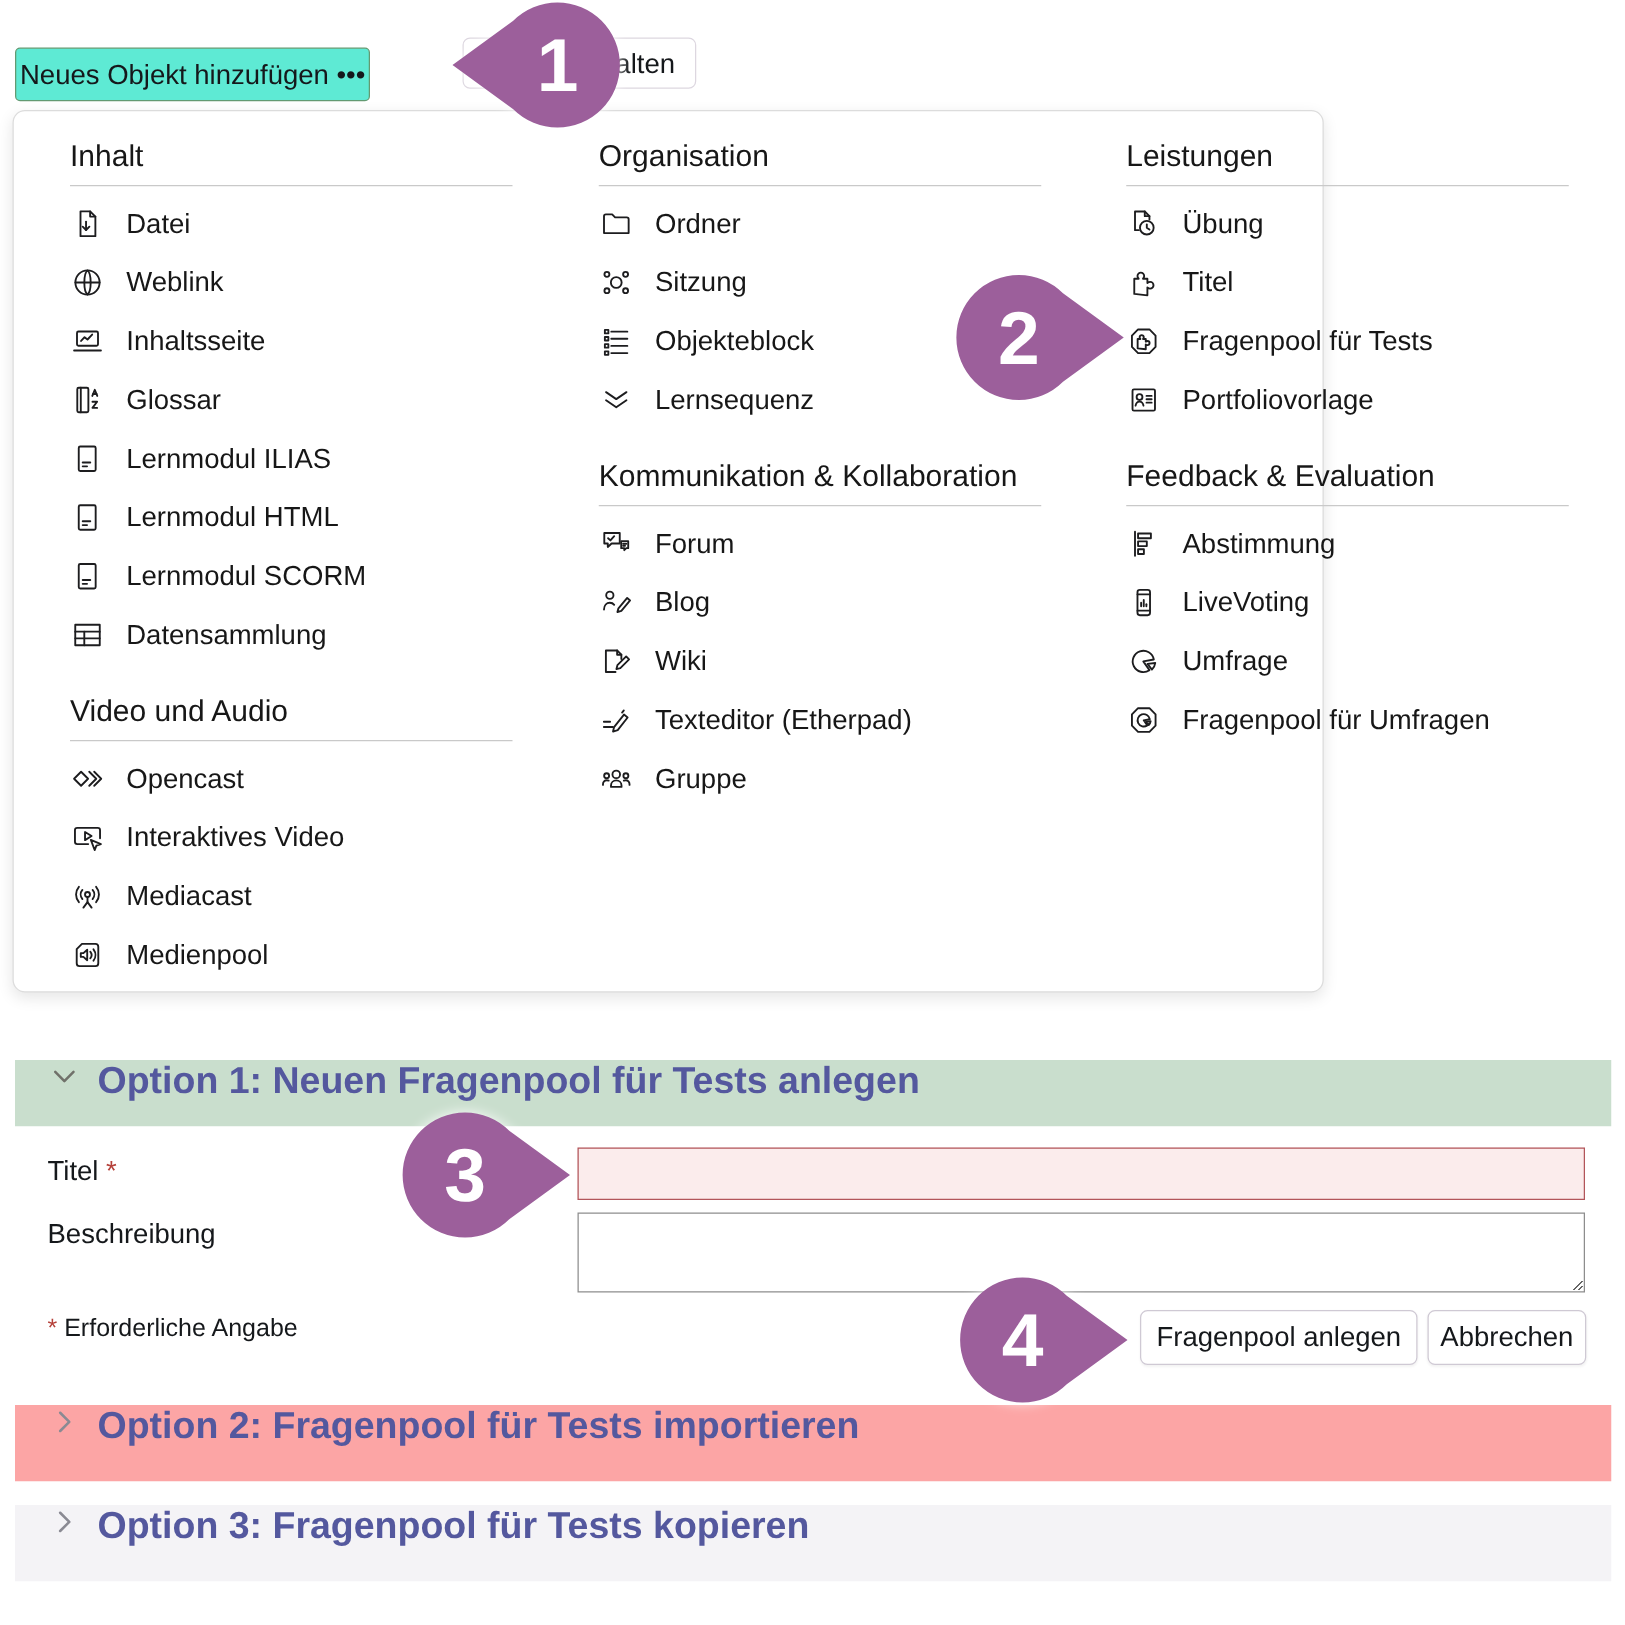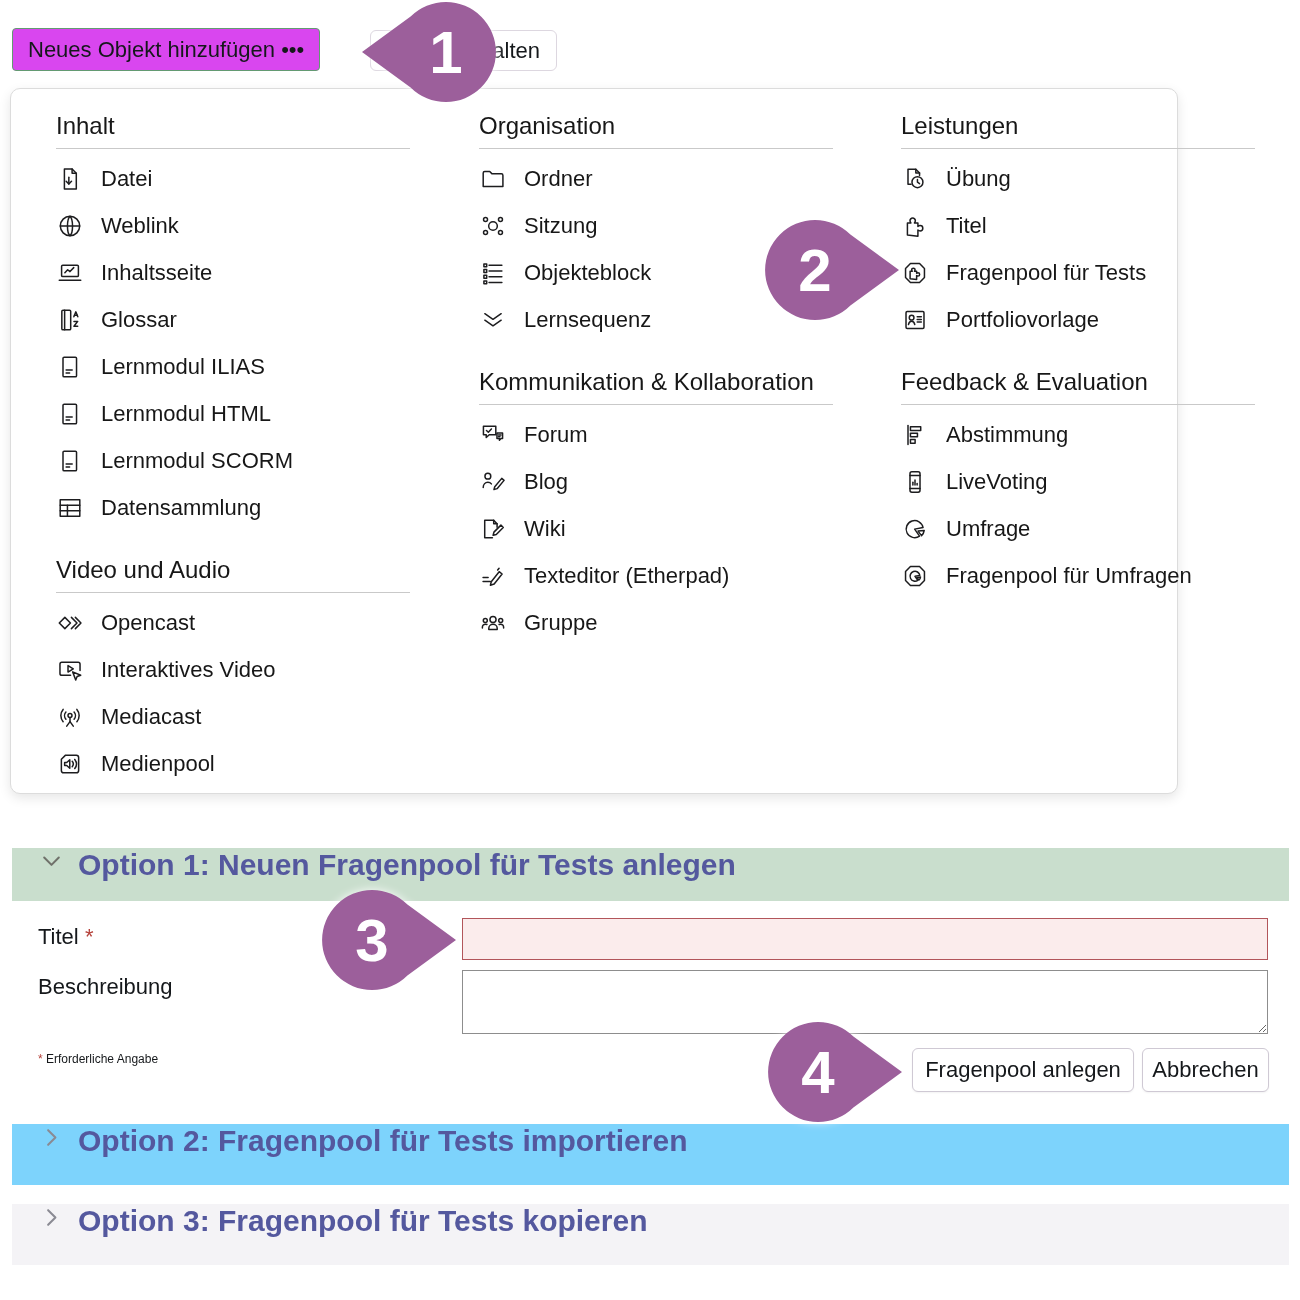--- a/index.html
+++ b/index.html
@@ -1,50 +1,50 @@
 <!DOCTYPE html>
 <html><head>
 <meta charset="utf-8">
 <style>
   html,body{margin:0;padding:0;background:#fff;}
   body{width:1300px;height:1300px;position:relative;font-family:"Liberation Sans",sans-serif;color:#171717;overflow:hidden;}
   .stage{position:absolute;inset:0;}
 
   
-  .btn-green{position:absolute;left:12px;top:28px;height:43px;padding:0 15px;background:#d946ef;border:1px solid #639a72;border-radius:4px;font-family:inherit;font-size:22px;color:#15181b;cursor:pointer;}
+  .btn-green{position:absolute;left:12px;top:38px;height:43px;padding:0 3px;background:#5eead4;border:1px solid #639a72;border-radius:4px;font-family:inherit;font-size:22px;color:#15181b;cursor:pointer;}
   .btn-ghost{position:absolute;left:370px;top:30px;width:187px;height:41px;background:#fff;border:1px solid #ddd7e0;border-radius:6px;font-family:inherit;font-size:22px;color:#15181b;cursor:pointer;display:flex;align-items:center;justify-content:flex-end;padding:0 16px;box-sizing:border-box;}
 
   
-  .panel{position:absolute;left:10px;top:88px;width:1168px;height:706px;background:#fff;border:1px solid #dcdcdc;border-radius:10px;box-shadow:0 4px 12px rgba(0,0,0,.10);box-sizing:border-box;}
+  .panel{position:absolute;left:10px;top:88px;width:1049px;height:706px;background:#fff;border:1px solid #dcdcdc;border-radius:10px;box-shadow:0 4px 12px rgba(0,0,0,.10);box-sizing:border-box;}
   .col{position:absolute;top:22px;width:354px;}
   .col1{left:45px;}.col2{left:468px;}.col3{left:890px;}
   .sec-title{font-size:24px;line-height:30px;color:#171717;padding-bottom:7px;border-bottom:1px solid #c9c9c9;margin-bottom:6px;}
   .sec+.sec{margin-top:24px;}
   .mi{display:flex;align-items:center;height:47px;cursor:pointer;}
   .ic{width:28px;height:28px;margin-right:17px;flex:none;}
   .ic svg{width:28px;height:28px;display:block;}
   .ic svg *{fill:none;stroke:#1d1d1f;stroke-width:1.5;stroke-linecap:round;stroke-linejoin:round;vector-effect:non-scaling-stroke;}
   .lbl{font-size:22px;color:#171717;white-space:nowrap;text-align:center;}
 
   
   .optbar{position:absolute;left:12px;width:1277px;display:flex;align-items:flex-start;font-weight:bold;font-size:30px;color:#54589e;cursor:pointer;box-sizing:border-box;}
   #opt1{top:848px;height:53px;background:#c9decd;}
-  #opt2{top:1124px;height:61px;background:#7dd3fc;}
+  #opt2{top:1124px;height:61px;background:#fca5a5;}
   #opt3{top:1204px;height:61px;background:#f4f3f6;}
   .chev{width:27px;height:27px;margin:0 13px 0 26px;flex:none;}
   .chev svg{width:27px;height:27px;display:block;}
   .chev svg path{fill:none;stroke:#70716a;stroke-width:1.8;stroke-linecap:round;stroke-linejoin:round;}
   #opt2 .chev svg path,#opt3 .chev svg path{stroke:#8a8a93;}
 
   
   .flabel{position:absolute;left:38px;font-size:22px;color:#15181b;}
   .req{color:#b5413a;}
   #title-input{position:absolute;left:462px;top:918px;width:806px;height:42px;background:#fbecec;border:1.5px solid #b2555a;box-sizing:border-box;font-family:inherit;font-size:20px;padding:0 10px;}
   #desc-area{position:absolute;left:462px;top:970px;width:806px;height:64px;background:#fff;border:1.5px solid #8d8d8d;box-sizing:border-box;font-family:inherit;font-size:20px;padding:6px 10px;resize:both;}
-  #req-note{position:absolute;left:38px;top:1052px;font-size:12px;color:#15181b;}
+  #req-note{position:absolute;left:38px;top:1052px;font-size:20px;color:#15181b;}
   .formbtn{position:absolute;top:1048px;height:44px;background:#fff;border:1px solid #cfc9d4;border-radius:6px;font-family:inherit;font-size:22px;color:#15181b;cursor:pointer;box-shadow:0 1px 2px rgba(0,0,0,.05);}
   #submit-btn{left:912px;width:222px;}
   #cancel-btn{left:1142px;width:127px;}
 
   
   .callout{position:absolute;filter:drop-shadow(0 0 5px rgba(255,255,255,.9));}
   .callout text{font-family:"Liberation Sans",sans-serif;font-size:60px;font-weight:bold;fill:#fff;text-anchor:middle;}
 </style>
 </head>
 <body>

